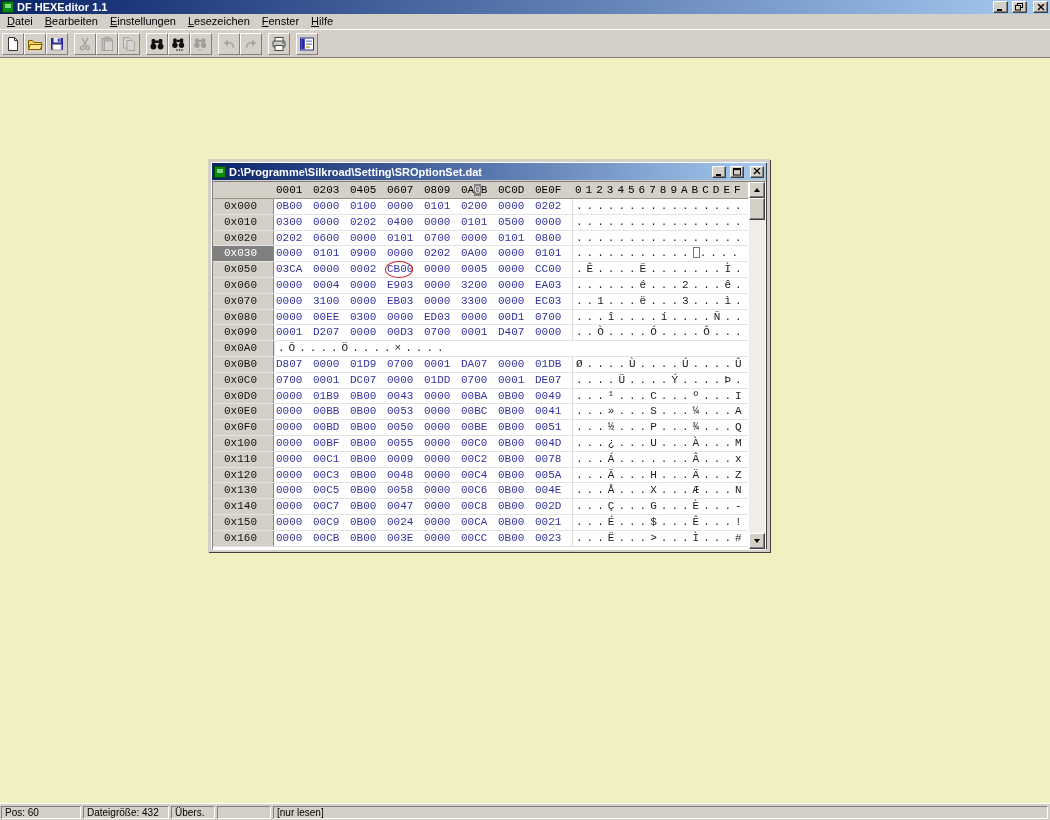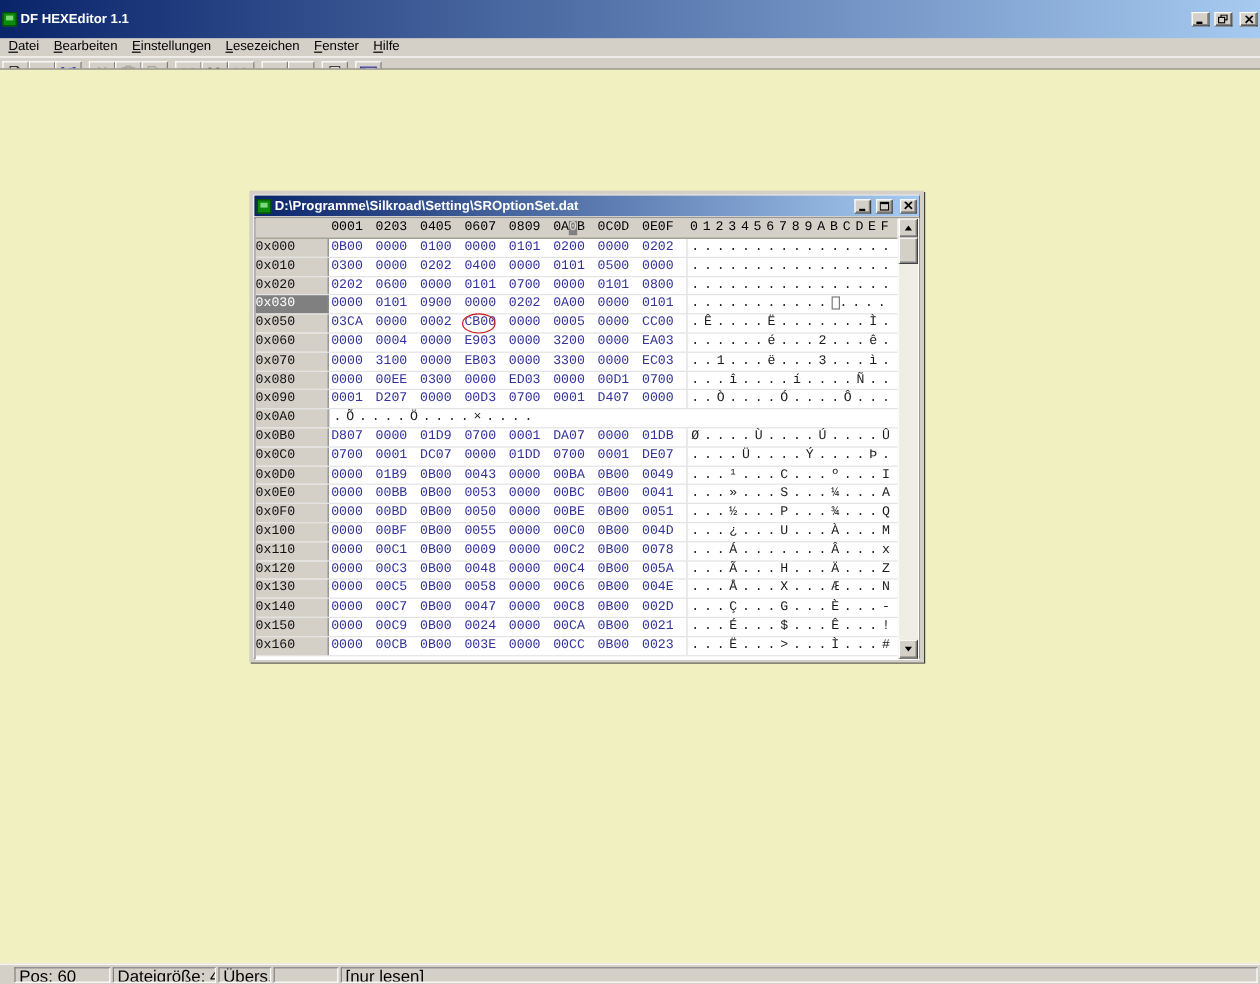--- a/index.html
+++ b/index.html
@@ -3,21 +3,21 @@
 <meta charset="utf-8">
 <style>
   html,body{margin:0;padding:0}
   body{
     width:1050px;height:820px;overflow:hidden;position:relative;
     background:#D4D0C8;font-family:"Liberation Sans",sans-serif;
     -webkit-font-smoothing:none;
   }
   
   .titlebar{
-    height:32px;background:linear-gradient(90deg,var(--tb1,#0A246A),var(--tb2,#A6CAF0));
+    height:14px;background:linear-gradient(90deg,var(--tb1,#0A246A),var(--tb2,#A6CAF0));
     display:flex;align-items:center;padding:0 2px;color:#fff;
     font-weight:bold;font-size:11px;gap:3px;
   }
   .title-text{white-space:nowrap;overflow:hidden;flex:1}
   .app-icon{
     width:12px;height:12px;flex:0 0 12px;background:#0C8A0C;
     border:1px solid #044a04;box-sizing:border-box;position:relative;
   }
   .app-icon::after{content:"";position:absolute;left:2px;top:2px;width:6px;height:4px;background:#7FD87F}
   .winbtn{
@@ -60,21 +60,21 @@
   .child .winbtn{width:14px;height:12px}
   .hexcontent{
     position:relative;margin:0 1px 1px 1px;height:369px;background:#fff;
     border:1px solid;border-color:#808080 #fff #fff #808080;box-sizing:border-box;
     overflow:hidden;
   }
   
   .hexheader,.hexrow{display:flex;font-family:"Liberation Mono",monospace;font-size:11px;line-height:15px}
   .hexheader{height:17px;background:#D4D0C8;border-bottom:1px solid #9a9687;box-sizing:border-box;color:#000;align-items:center}
   .offcell{
-    width:61px;flex:0 0 61px;box-sizing:border-box;text-align:left;
+    width:61px;flex:0 0 61px;box-sizing:border-box;text-align:center;
     padding-right:5px;background:#D4D0C8;border-right:1px solid #888;color:#111;
   }
   .offcell.hl{background:#808080;color:#fff}
   .hexcell{padding-left:2px;width:296px;flex:0 0 296px;color:var(--hex,#33339B);white-space:nowrap}
   .hexcell .grp{display:inline-block;width:37px}
   .hl-char{background:#808080;color:#E6E2DA}
   .asciicell{
     padding-left:3px;letter-spacing:4px;color:#1a1a1a;white-space:pre;
     border-left:1px solid #dcdcdc;width:171px;flex:0 0 171px;box-sizing:border-box;
   }
@@ -101,21 +101,21 @@
   .sbtn.up{top:0}.sbtn.down{bottom:0}
   .tri-up{width:0;height:0;border-left:3px solid transparent;border-right:3px solid transparent;border-bottom:4px solid #000}
   .tri-down{width:0;height:0;border-left:3px solid transparent;border-right:3px solid transparent;border-top:4px solid #000}
   .thumb{
     position:absolute;left:0;top:16px;width:16px;height:22px;background:#D4D0C8;
     border:1px solid;border-color:#fff #404040 #404040 #fff;box-shadow:inset -1px -1px 0 #808080;box-sizing:border-box;
   }
   
   .statusbar{
     position:absolute;left:0;bottom:0;width:1050px;height:17px;background:#D4D0C8;
-    display:flex;align-items:center;font-size:14px;padding-left:12px;box-sizing:border-box;
+    display:flex;align-items:center;font-size:10px;padding-left:1px;box-sizing:border-box;
     border-top:1px solid #fff;
   }
   .spanel{
     height:13px;border:1px solid;border-color:#808080 #fff #fff #808080;
     margin-right:2px;padding:0 3px;line-height:12px;white-space:nowrap;
     box-sizing:border-box;overflow:hidden;color:#000;
   }
   .sp0{width:80px}.sp1{width:86px}.sp2{width:44px}.sp3{width:54px}.sp4{flex:1}
 </style>
 </head>

